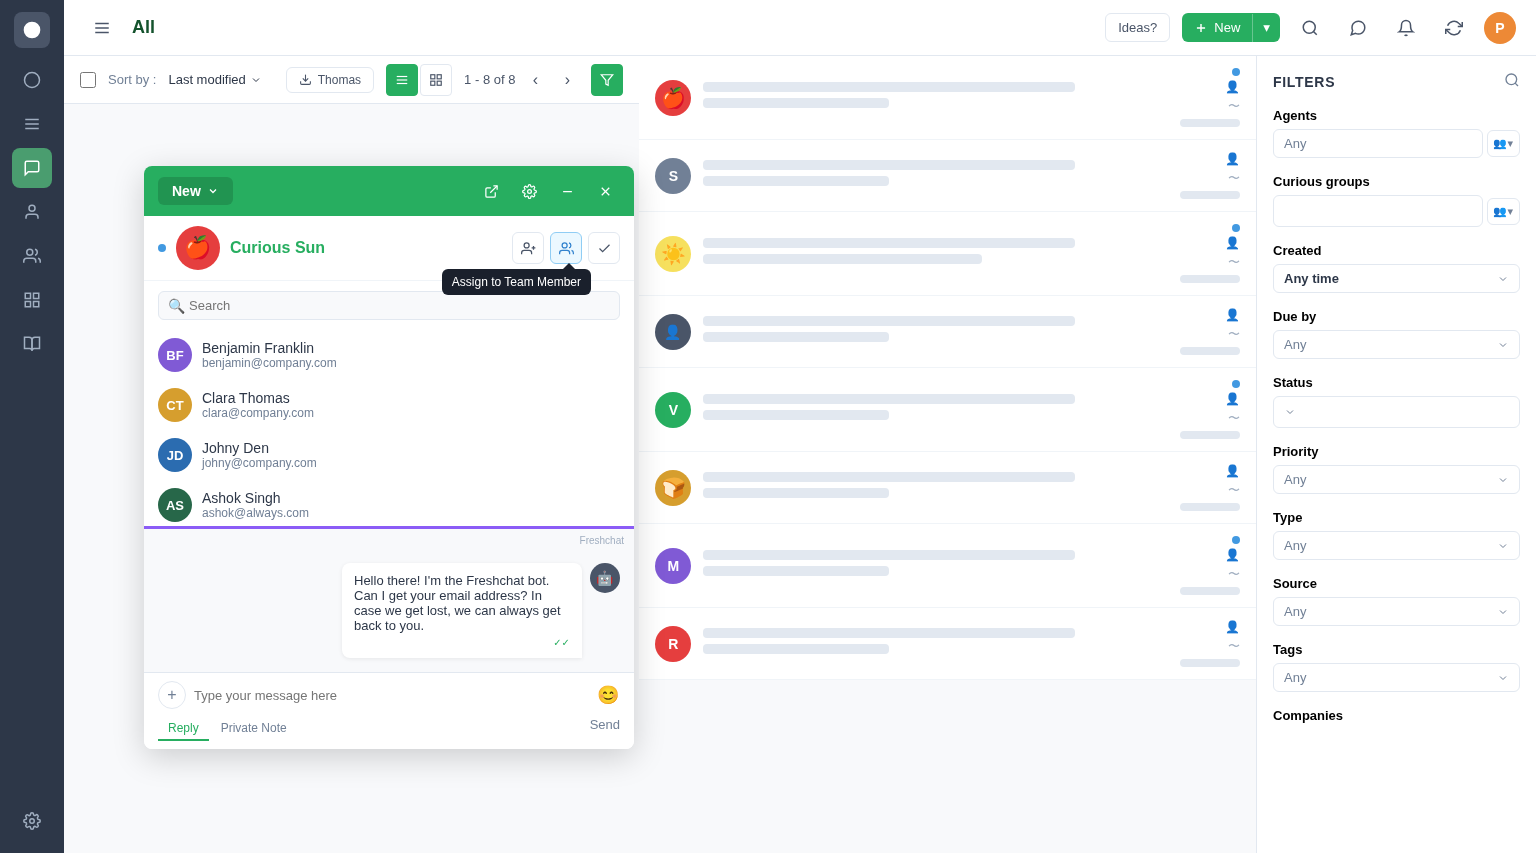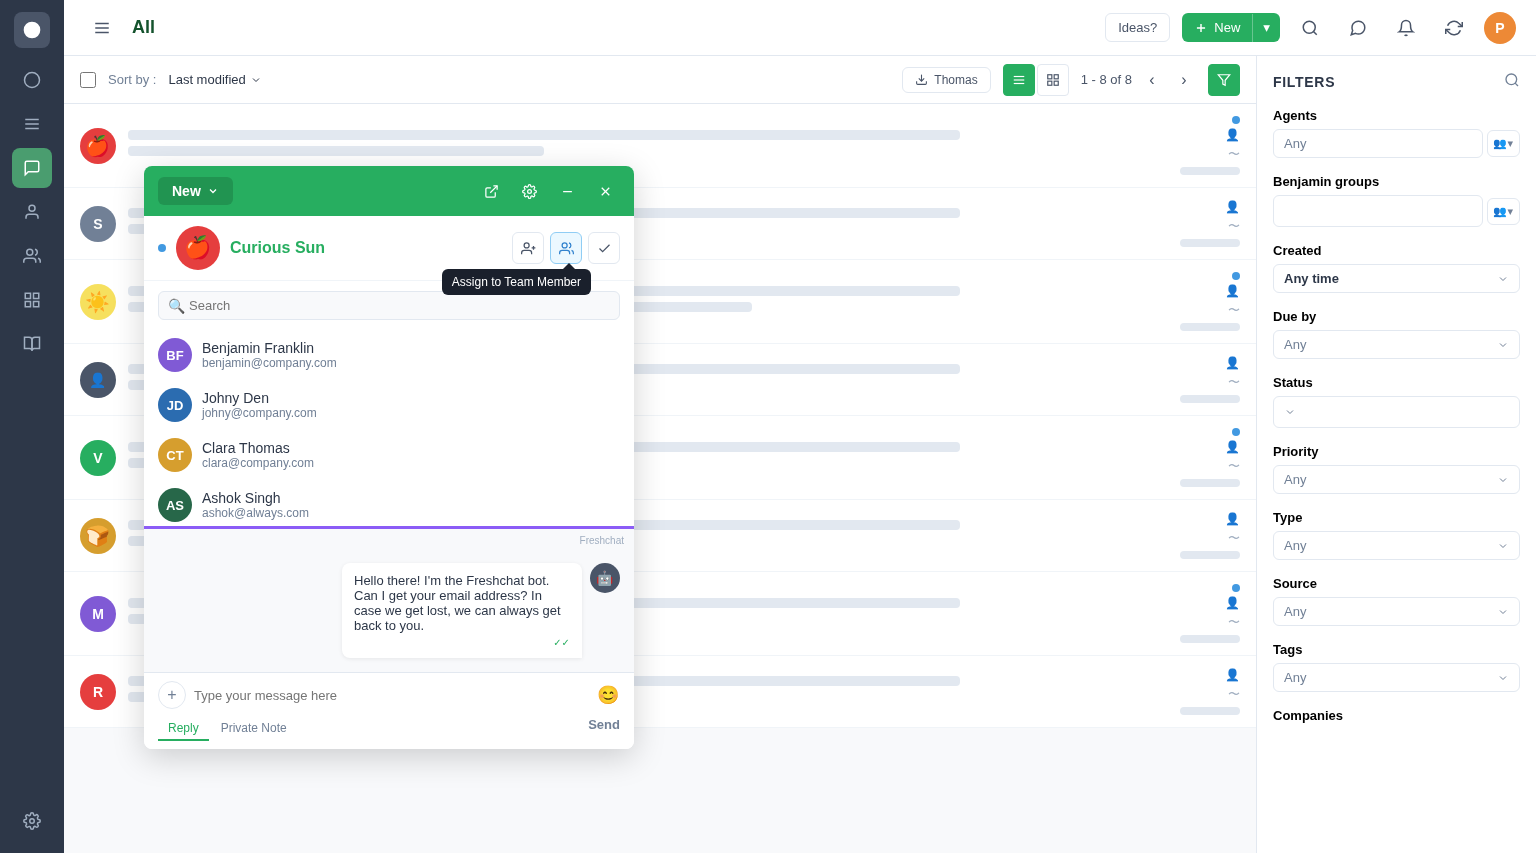--- a/index.html
+++ b/index.html
@@ -120,21 +120,21 @@
     .content-area {
       display: flex;
       flex: 1;
       overflow: hidden;
     }
 
     
     .conv-list {
       flex: 1;
       display: flex;
-      flex-direction: column;
+      flex-direction: row;
       overflow: hidden;
       background: #f8f9fb;
       position: relative;
     }
     .conv-list-header {
       background: white;
       border-bottom: 1px solid #e2e8f0;
       padding: 0 16px;
       height: 48px;
       display: flex;
@@ -540,21 +540,20 @@
       color: #27ae60;
       border-bottom-color: #27ae60;
     }
     .send-btn {
       margin-left: auto;
       background: transparent;
       border: none;
       color: #718096;
       font-size: 13px;
       cursor: pointer;
-      font-weight: bold;
     }
   </style>
 </head>
 <body>
 
 <div class="sidebar">
   <div class="sidebar-logo">
     <svg width="20" height="20" viewBox="0 0 24 24" fill="white">
         <circle cx="12" cy="12" r="10"></circle>
       </svg>
@@ -899,31 +898,31 @@
 
         <div class="member-list">
           <div class="member-item">
             <div class="member-avatar" style="background:#805ad5;color:white;">BF</div>
             <div>
               <div class="member-name">Benjamin Franklin</div>
               <div class="member-email">benjamin@company.com</div>
             </div>
           </div>
           <div class="member-item">
+            <div class="member-avatar" style="background:#d69e2e;color:white;">CT</div>
+            <div>
+              <div class="member-name">Clara Thomas</div>
+              <div class="member-email">clara@company.com</div>
+            </div>
+          </div>
+          <div class="member-item">
             <div class="member-avatar" style="background:#2b6cb0;color:white;">JD</div>
             <div>
               <div class="member-name">Johny Den</div>
               <div class="member-email">johny@company.com</div>
-            </div>
-          </div>
-          <div class="member-item">
-            <div class="member-avatar" style="background:#d69e2e;color:white;">CT</div>
-            <div>
-              <div class="member-name">Clara Thomas</div>
-              <div class="member-email">clara@company.com</div>
             </div>
           </div>
           <div class="member-item">
             <div class="member-avatar" style="background:#276749;color:white;">AS</div>
             <div>
               <div class="member-name">Ashok Singh</div>
               <div class="member-email">ashok@always.com</div>
             </div>
           </div>
 
@@ -970,21 +969,21 @@
         <div class="filter-label">Agents</div>
         <div style="display:flex;gap:4px;align-items:center;">
           <div class="filter-select" style="flex:1;">
             <span>Any</span>
           </div>
           <button style="border:1px solid #e2e8f0;border-radius:6px;background:white;padding:6px;cursor:pointer;color:#718096;font-size:11px;">👥▾</button>
         </div>
       </div>
 
       <div class="filter-section">
-        <div class="filter-label">Benjamin groups</div>
+        <div class="filter-label">Curious groups</div>
         <div style="display:flex;gap:4px;align-items:center;">
           <div class="filter-select" style="flex:1;min-height:32px;">
           </div>
           <button style="border:1px solid #e2e8f0;border-radius:6px;background:white;padding:6px;cursor:pointer;color:#718096;font-size:11px;">👥▾</button>
         </div>
       </div>
 
       <div class="filter-section">
         <div class="filter-label">Created</div>
         <div class="filter-select">

